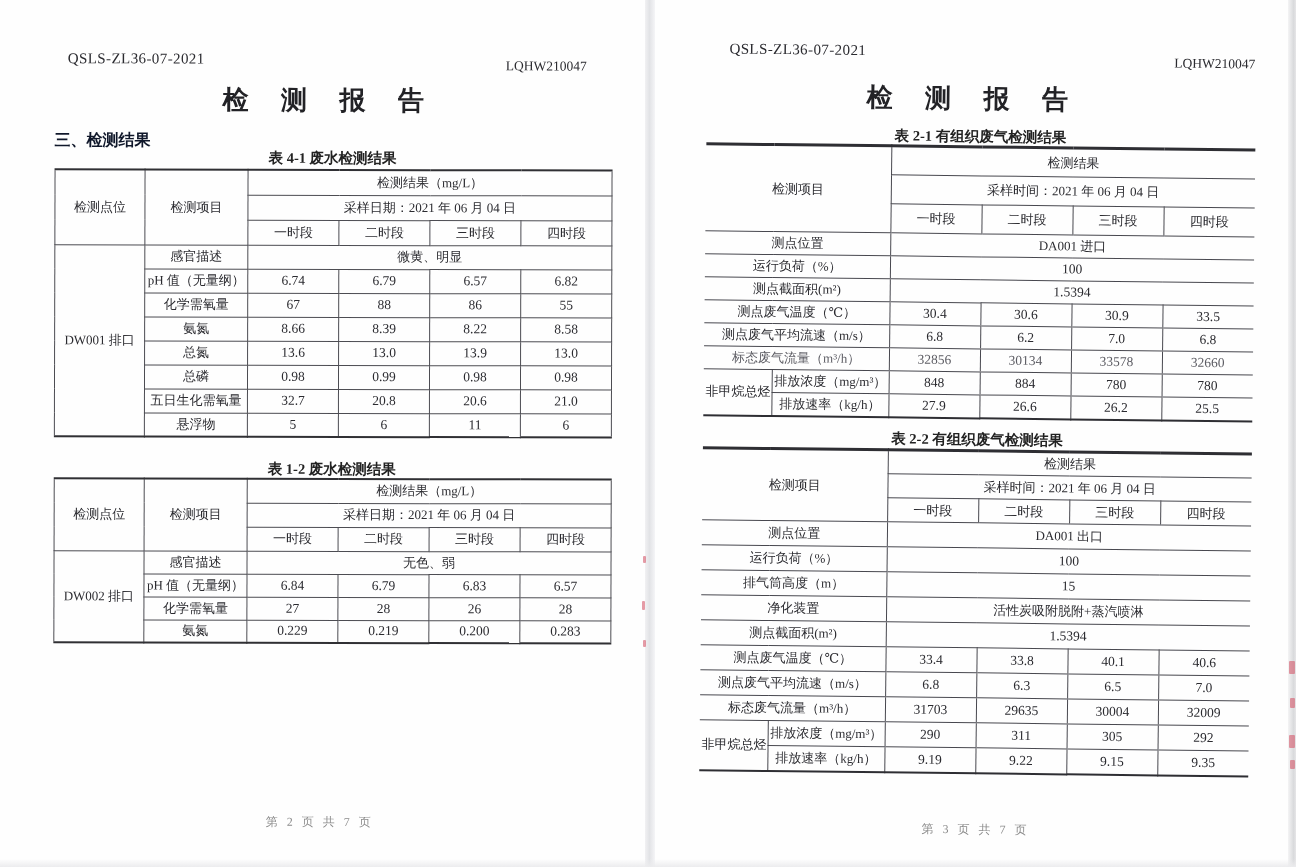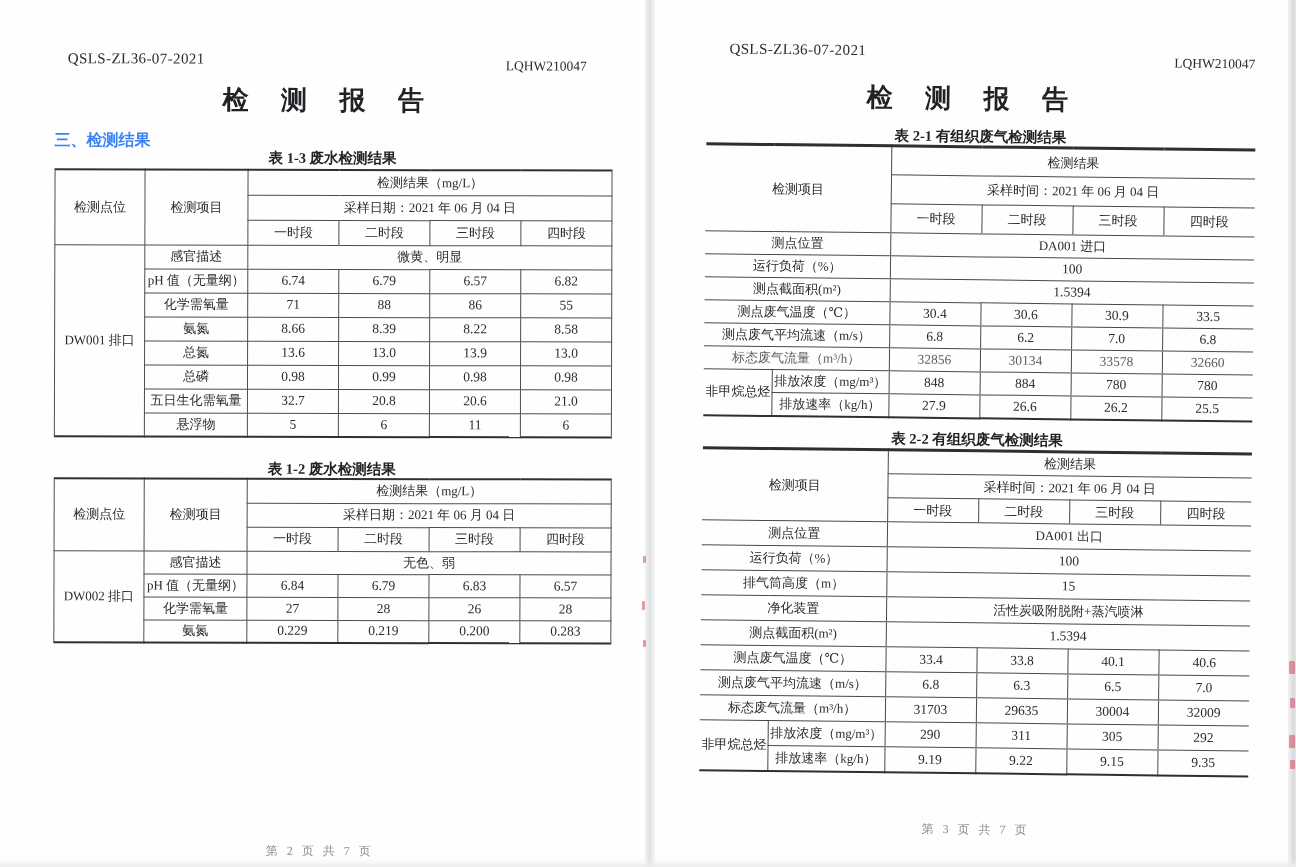--- a/index.html
+++ b/index.html
@@ -12,21 +12,21 @@
   .page{position:absolute;top:0;height:867px;}
   #left-page{left:0;width:648px;transform:rotate(0.15deg);transform-origin:0 0;}
   #right-page{left:655px;width:641px;transform:rotate(0.65deg);transform-origin:30px 0;}
   .abs{position:absolute;}
   .doc-code{font-size:15px;letter-spacing:.4px;color:#2b2b30;}
   .report-no{font-size:13.5px;color:#2b2b30;}
   .doc-title{
     font-size:26px;font-weight:bold;letter-spacing:13px;
     color:#222226;white-space:nowrap;transform:translateX(-50%);
   }
-  .section-heading{font-size:16px;font-weight:bold;color:#3b82f6;}
+  .section-heading{font-size:16px;font-weight:bold;color:#0f172a;}
   .tbl-caption{
     font-size:14.5px;font-weight:bold;color:#222;white-space:nowrap;
     transform:translateX(-50%);
   }
   .page-footer{
     font-size:12px;color:#8b8b8b;letter-spacing:3px;white-space:nowrap;
     transform:translateX(-50%);
   }
   table{border-collapse:collapse;table-layout:fixed;position:absolute;}
   td{text-align:center;vertical-align:middle;padding:0 2px;
@@ -52,21 +52,21 @@
 </style>
 </head>
 <body>
 
 <div id="left-page" class="page">
   <div class="abs doc-code" style="left:68px;top:50px;">QSLS-ZL36-07-2021</div>
   <div class="abs report-no" style="left:506px;top:57px;">LQHW210047</div>
   <div class="abs doc-title" style="left:330px;top:82px;">检 测 报 告</div>
   <div class="abs section-heading" style="left:55px;top:130px;">三、检测结果</div>
 
-  <div class="abs tbl-caption" style="left:333px;top:148px;">表 1-3 废水检测结果</div>
+  <div class="abs tbl-caption" style="left:333px;top:148px;">表 4-1 废水检测结果</div>
   <table id="t11" class="wtable" style="left:55px;top:168px;width:557px;">
     <colgroup>
         <col style="width:90px">
         <col style="width:103px">
         <col style="width:91px">
         <col style="width:91px">
         <col style="width:91px">
         <col style="width:91px">
       </colgroup>
     <tbody>
@@ -91,21 +91,21 @@
     </tr>
     <tr>
       <td>pH 值（无量纲）</td>
       <td class="num">6.74</td>
       <td class="num">6.79</td>
       <td class="num">6.57</td>
       <td class="num">6.82</td>
     </tr>
     <tr>
       <td>化学需氧量</td>
-      <td class="num">71</td>
+      <td class="num">67</td>
       <td class="num">88</td>
       <td class="num">86</td>
       <td class="num">55</td>
     </tr>
     <tr>
       <td>氨氮</td>
       <td class="num">8.66</td>
       <td class="num">8.39</td>
       <td class="num">8.22</td>
       <td class="num">8.58</td>
@@ -188,21 +188,21 @@
     <tr>
       <td>氨氮</td>
       <td class="num">0.229</td>
       <td class="num">0.219</td>
       <td class="num">0.200</td>
       <td class="num">0.283</td>
     </tr>
   </tbody>
     </table>
 
-  <div class="abs page-footer" style="left:322px;top:842px;">第 2 页 共 7 页</div>
+  <div class="abs page-footer" style="left:322px;top:813px;">第 2 页 共 7 页</div>
 </div>
 
 <div id="right-page" class="page">
   <div class="abs doc-code" style="left:75px;top:40px;">QSLS-ZL36-07-2021</div>
   <div class="abs report-no" style="left:520px;top:50px;">LQHW210047</div>
   <div class="abs doc-title" style="left:320px;top:78px;">检 测 报 告</div>
 
   <div class="abs tbl-caption" style="left:327px;top:124px;">表 2-1  有组织废气检测结果</div>
   <table id="t21" class="gtable" style="left:53px;top:142px;width:549px;">
     <colgroup>

